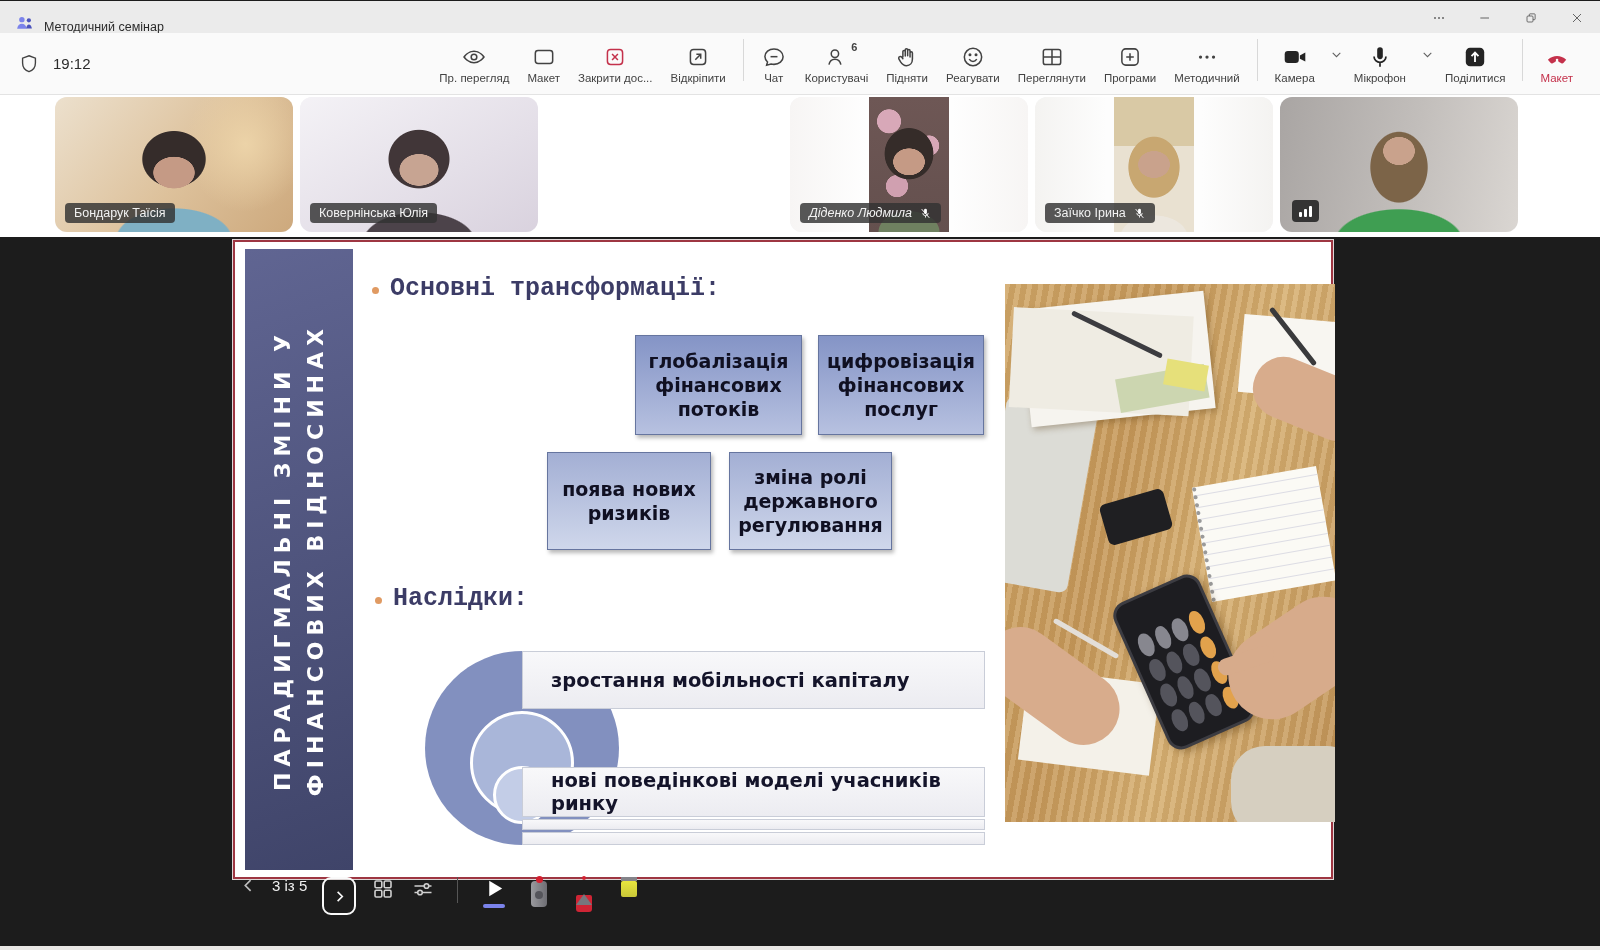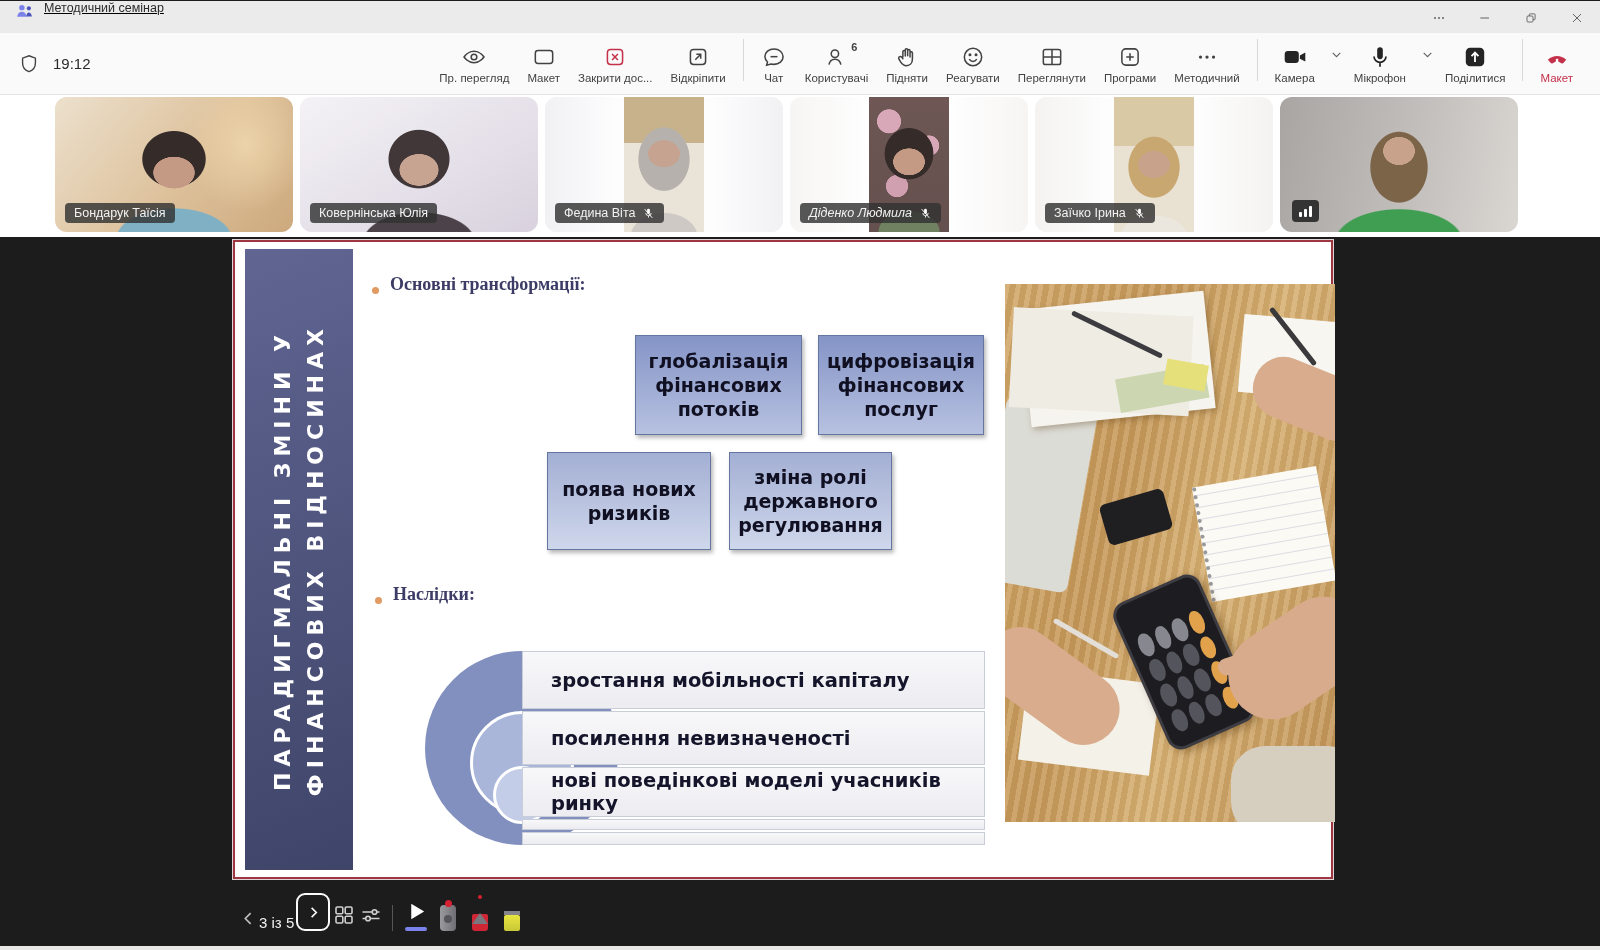--- a/index.html
+++ b/index.html
@@ -2,21 +2,21 @@
 <html><head>
 <meta charset="utf-8">
 <style>
   * { margin:0; padding:0; box-sizing:border-box; }
   html,body { width:1600px; height:950px; overflow:hidden; background:#1c1c1c;
     font-family:"Liberation Sans","DejaVu Sans",sans-serif; }
   .app { position:relative; width:1600px; height:950px; }
 
   
   .titlebar { position:absolute; left:0; top:1px; width:1600px; height:33px; background:#ebebeb;
-    display:flex; align-items:flex-start; padding:0 0 0 14px;text-decoration:underline; }
+    display:flex; align-items:flex-end; padding:0 0 0 14px; }
   .titlebar .ttl { font-size:12.5px; color:#2b2b2b; margin-left:9px; }
   .wincontrols { margin-left:auto; display:flex; height:33px; }
   .wbtn { width:46px; height:33px; display:flex; align-items:center; justify-content:center; color:#5a5a5a; }
 
   
   .mtoolbar { position:absolute; left:0; top:33px; width:1600px; height:62px; background:#fafafa;
     border-bottom:1px solid #e3e3e3; display:flex; align-items:center; padding:0 18px; }
   .timer { display:flex; align-items:center; gap:13px; color:#2b2b2b; font-size:15px; }
   .tgroup { display:flex; align-items:flex-start; }
   .tbtn { display:flex; flex-direction:column; align-items:center; gap:2px; font-size:11.5px;
@@ -82,21 +82,21 @@
   .stage { position:absolute; left:0; top:237px; width:1600px; height:709px; background:#1c1c1c; }
   .bottomstrip { position:absolute; left:0; top:946px; width:1600px; height:4px; background:#e9e7e5; }
   .slide { position:absolute; left:233px; top:3px; width:1100px; height:639px; background:#ffffff;
     border:2px solid #9e3642; outline:1px solid #ded6d6; }
   .slidebar { position:absolute; left:10px; top:7px; bottom:7px; width:108px;
     background:linear-gradient(160deg,#6065922%,#565b86 30%,#3f4469);
     background:linear-gradient(160deg,#606592,#3f4469);
     display:flex; justify-content:center; align-items:center; gap:8px; }
   .vcol { writing-mode:vertical-rl; transform:rotate(180deg); color:#ffffff; font-weight:bold;
     font-size:22px; letter-spacing:6px; white-space:nowrap; font-family:"DejaVu Sans",sans-serif; }
-  .shead { position:absolute; color:#3c3c66; font-weight:bold; font-size:18px; font-family:Liberation Serif, serif;text-align:center; }
+  .shead { position:absolute; color:#3c3c66; font-weight:bold; font-size:25px; font-family:Liberation Mono, monospace;text-align:center; }
   .shead::before { content:""; position:absolute; left:-18px; top:13px; width:7px; height:7px; border-radius:50%; background:#e09a62; }
   .tbox { position:absolute; display:flex; align-items:center; justify-content:center; text-align:center;
     font-weight:bold; font-size:19px; line-height:1.27; color:#101022; padding:4px 8px;
     border:1px solid #66759f; box-shadow:2px 3px 4px rgba(0,0,0,.28);
     background:linear-gradient(180deg,#8494c6,#b7c1e0); font-family:"DejaVu Sans",sans-serif; }
   .tbox.light { background:linear-gradient(180deg,#a3afd4,#cfd7eb); }
   .circ { position:absolute; border-radius:50%; }
   .cbar { position:absolute; left:287px; width:463px; border:1px solid #c9cdd8;
     background:linear-gradient(180deg,#f8f8fa,#ececf1); display:flex; align-items:center;
     font-weight:bold; font-size:19.5px; color:#14142a; padding-left:28px; font-family:"DejaVu Sans",sans-serif; }
@@ -130,21 +130,21 @@
   .ph-keys i:nth-child(4n) { background:#e2a24c; }
   .ph-keys i:nth-child(-n+3) { background:#87878f; }
   .ph-hand-r { left:218px; top:330px; width:150px; height:88px; background:#d7ab8b; border-radius:45px; transform:rotate(-34deg); }
   .ph-finger { left:212px; top:368px; width:58px; height:17px; background:#d7ab8b; border-radius:9px; transform:rotate(-18deg); }
   .ph-paper-bl { left:18px; top:392px; width:132px; height:92px; background:#f4f1e9; transform:rotate(7deg); }
   .ph-arm-bl { left:-28px; top:366px; width:150px; height:72px; background:#d8ac8c; border-radius:38px; transform:rotate(36deg); }
   .ph-pen-bl { left:44px; top:352px; width:74px; height:5px; background:#e3ded8; border-radius:3px; transform:rotate(30deg); }
   .ph-knee { left:226px; top:462px; width:130px; height:90px; background:#d6cfc0; border-radius:34px; }
 
   
-  .pbar { position:absolute; left:240px; top:640px; height:54px; display:flex; align-items:flex-end; gap:2px; }
+  .pbar { position:absolute; left:240px; top:640px; height:54px; display:flex; align-items:flex-start; gap:15px; }
   .pbar .pagelbl { color:#f0f0f0; font-size:15px; }
   .nextbtn { width:34px; height:38px; border:2px solid #fafafa; border-radius:9px;
     display:flex; align-items:center; justify-content:center; }
   .psep { width:1px; height:26px; background:#565656; margin:0 6px; }
   .toolwrap { display:flex; flex-direction:column; align-items:center; gap:4px; width:30px; }
   .underline { width:22px; height:4px; border-radius:2px; background:#7b83eb; }
   .tool { position:relative; width:16px; height:30px; }
   .laser { background:linear-gradient(90deg,#9a9a9e,#6e6e74); border-radius:4px; height:26px; margin-top:4px; }
   .laser::before { content:""; position:absolute; left:4.5px; top:-5px; width:7px; height:7px; border-radius:50%; background:#d42030; }
   .laser::after { content:""; position:absolute; left:4px; top:10px; width:8px; height:8px; border-radius:50%; background:#55555b; }
@@ -385,32 +385,20 @@
       </div>
     </div>
 
     <div class="tile" style="left:300px;">
       <div class="vid v2"></div>
       <div class="namebadge">
         <span>Ковернінська Юлія</span>
       </div>
     </div>
 
-    <div class="tile" style="left:545px;">
-      <div class="sideblur bg3"></div>
-      <div class="strip s3"></div>
-      <div class="namebadge">
-        <span>Федина Віта</span>
-        <svg width="13" height="13" viewBox="0 0 24 24">
-            <rect x="9.4" y="3" width="5.2" height="10" rx="2.6" fill="#fff"></rect>
-            <path d="M7 11a5 5 0 0010 0M12 16v3.5" fill="none" stroke="#fff" stroke-width="1.6"></path>
-            <path d="M5 4l14 16" stroke="#fff" stroke-width="1.8"></path>
-          </svg>
-      </div>
-    </div>
 
     <div class="tile" style="left:790px;font-style:italic;">
       <div class="sideblur bg4"></div>
       <div class="strip s4"></div>
       <div class="namebadge">
         <span>Діденко Людмила</span>
         <svg width="13" height="13" viewBox="0 0 24 24">
             <rect x="9.4" y="3" width="5.2" height="10" rx="2.6" fill="#fff"></rect>
             <path d="M7 11a5 5 0 0010 0M12 16v3.5" fill="none" stroke="#fff" stroke-width="1.6"></path>
             <path d="M5 4l14 16" stroke="#fff" stroke-width="1.8"></path>
@@ -458,21 +446,20 @@
       <div class="tbox light" style="left:312px; top:210px; width:164px; height:98px;">поява нових ризиків</div>
       <div class="tbox light" style="left:494px; top:210px; width:163px; height:98px;">зміна ролі державного регулювання</div>
 
       <div class="shead" style="left:158px; top:342px;">Наслідки:</div>
 
       <div class="circ" style="left:190px; top:409px; width:194px; height:194px; background:#8290bf;"></div>
       <div class="circ" style="left:235px; top:469px; width:104px; height:104px; background:#a9b6d9; border:3px solid #fff;"></div>
       <div class="circ" style="left:258px; top:524px; width:58px; height:58px; background:#c3cde7; border:3px solid #fff;"></div>
 
       <div class="cbar" style="top:409px; height:58px;">зростання мобільності капіталу</div>
-      <div class="cbar" style="top:469px; height:54px;">посилення невизначеності</div>
       <div class="cbar" style="top:525px; height:50px;">нові поведінкові моделі учасників ринку</div>
       <div class="cbar" style="top:577px; height:11px;"></div>
       <div class="cbar" style="top:590px; height:13px;"></div>
 
       <div class="photo">
         <div class="ph-laptop"></div>
         <div class="ph-papers"></div>
         <div class="ph-sticky"></div>
         <div class="ph-pen"></div>
         <div class="ph-notepad2"></div>

